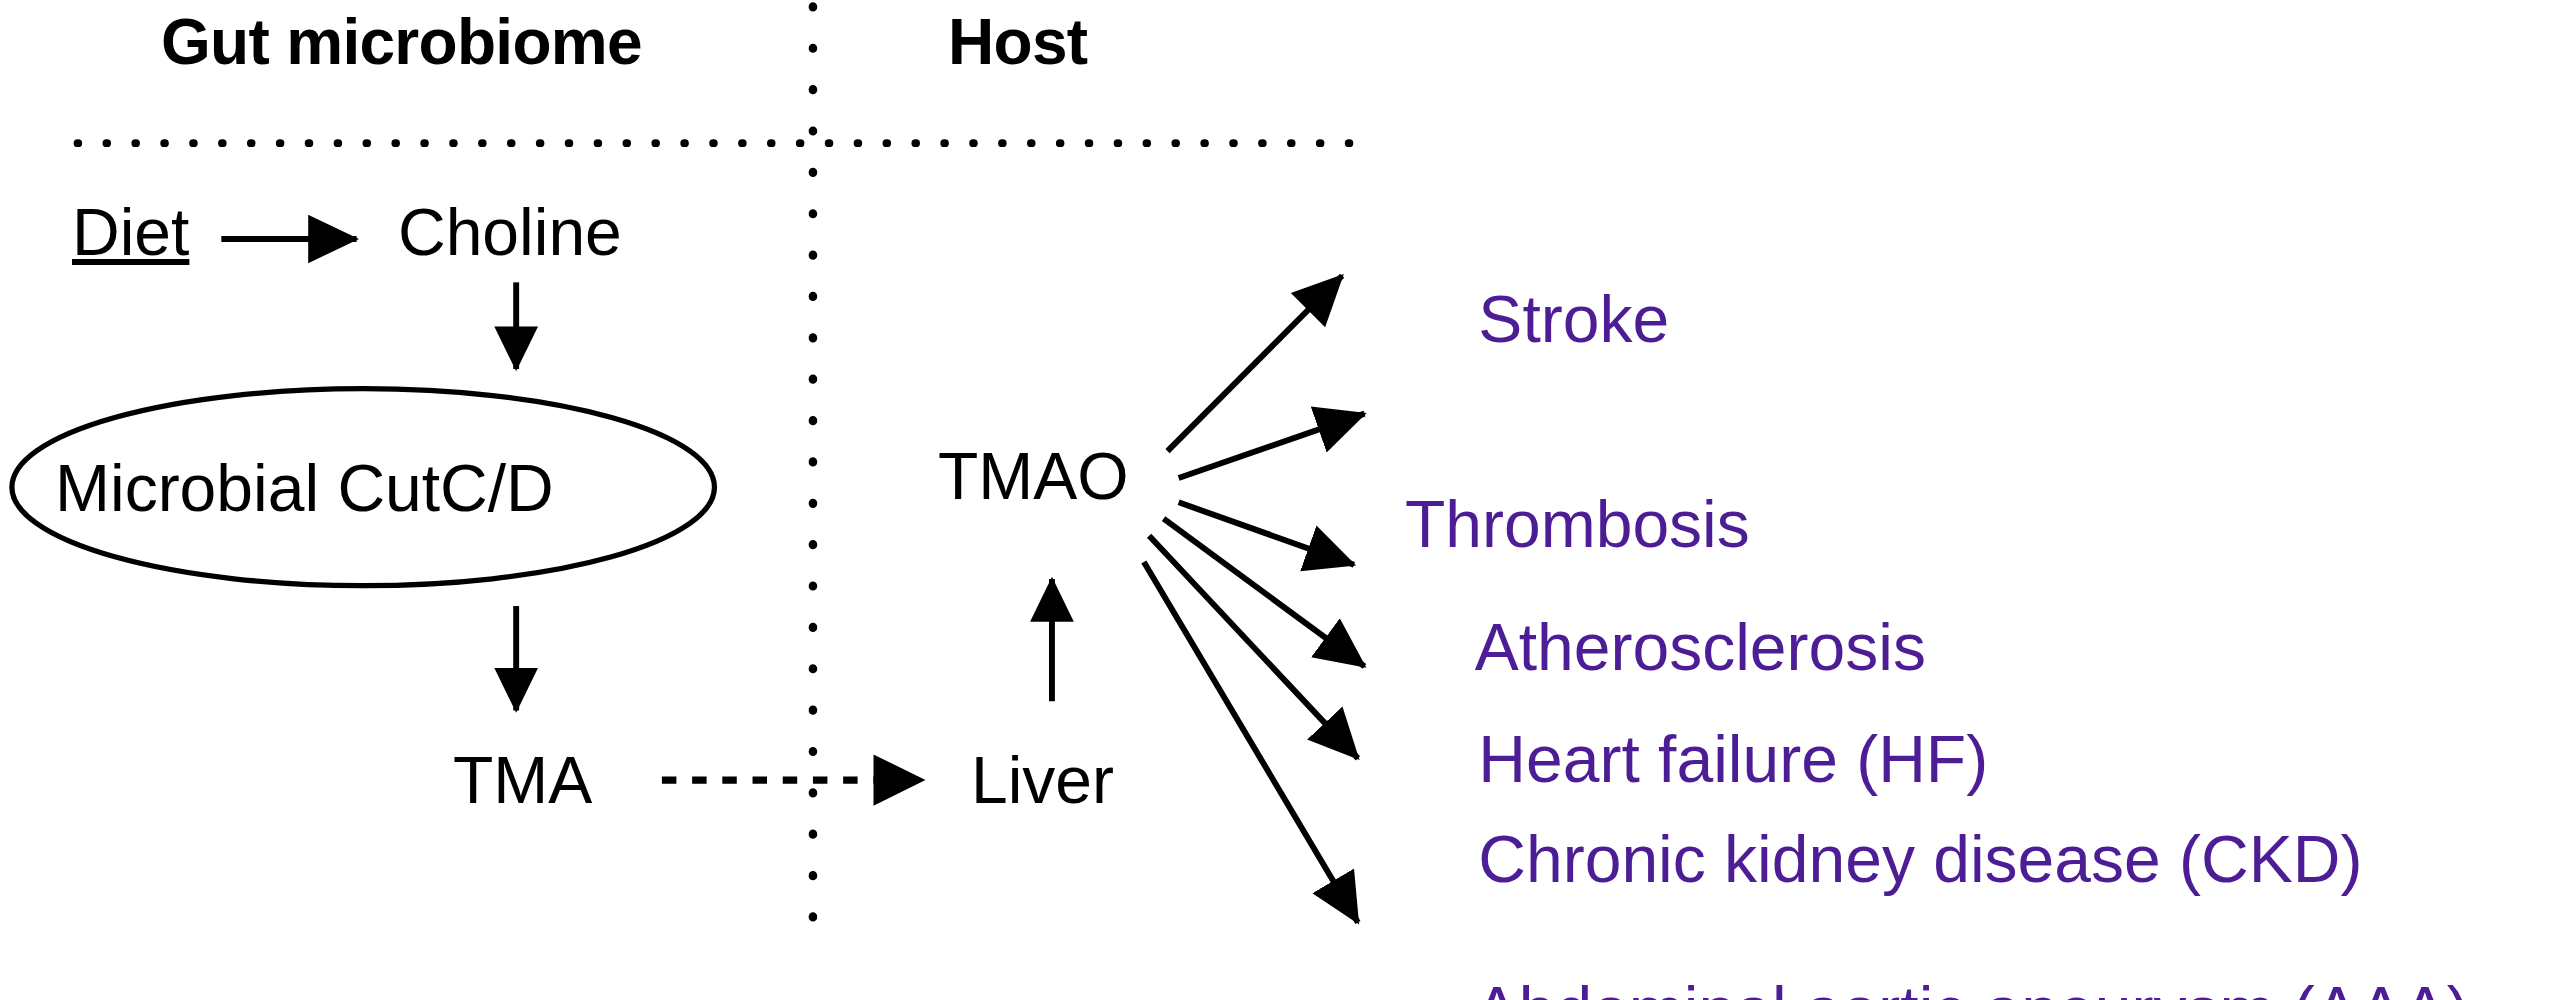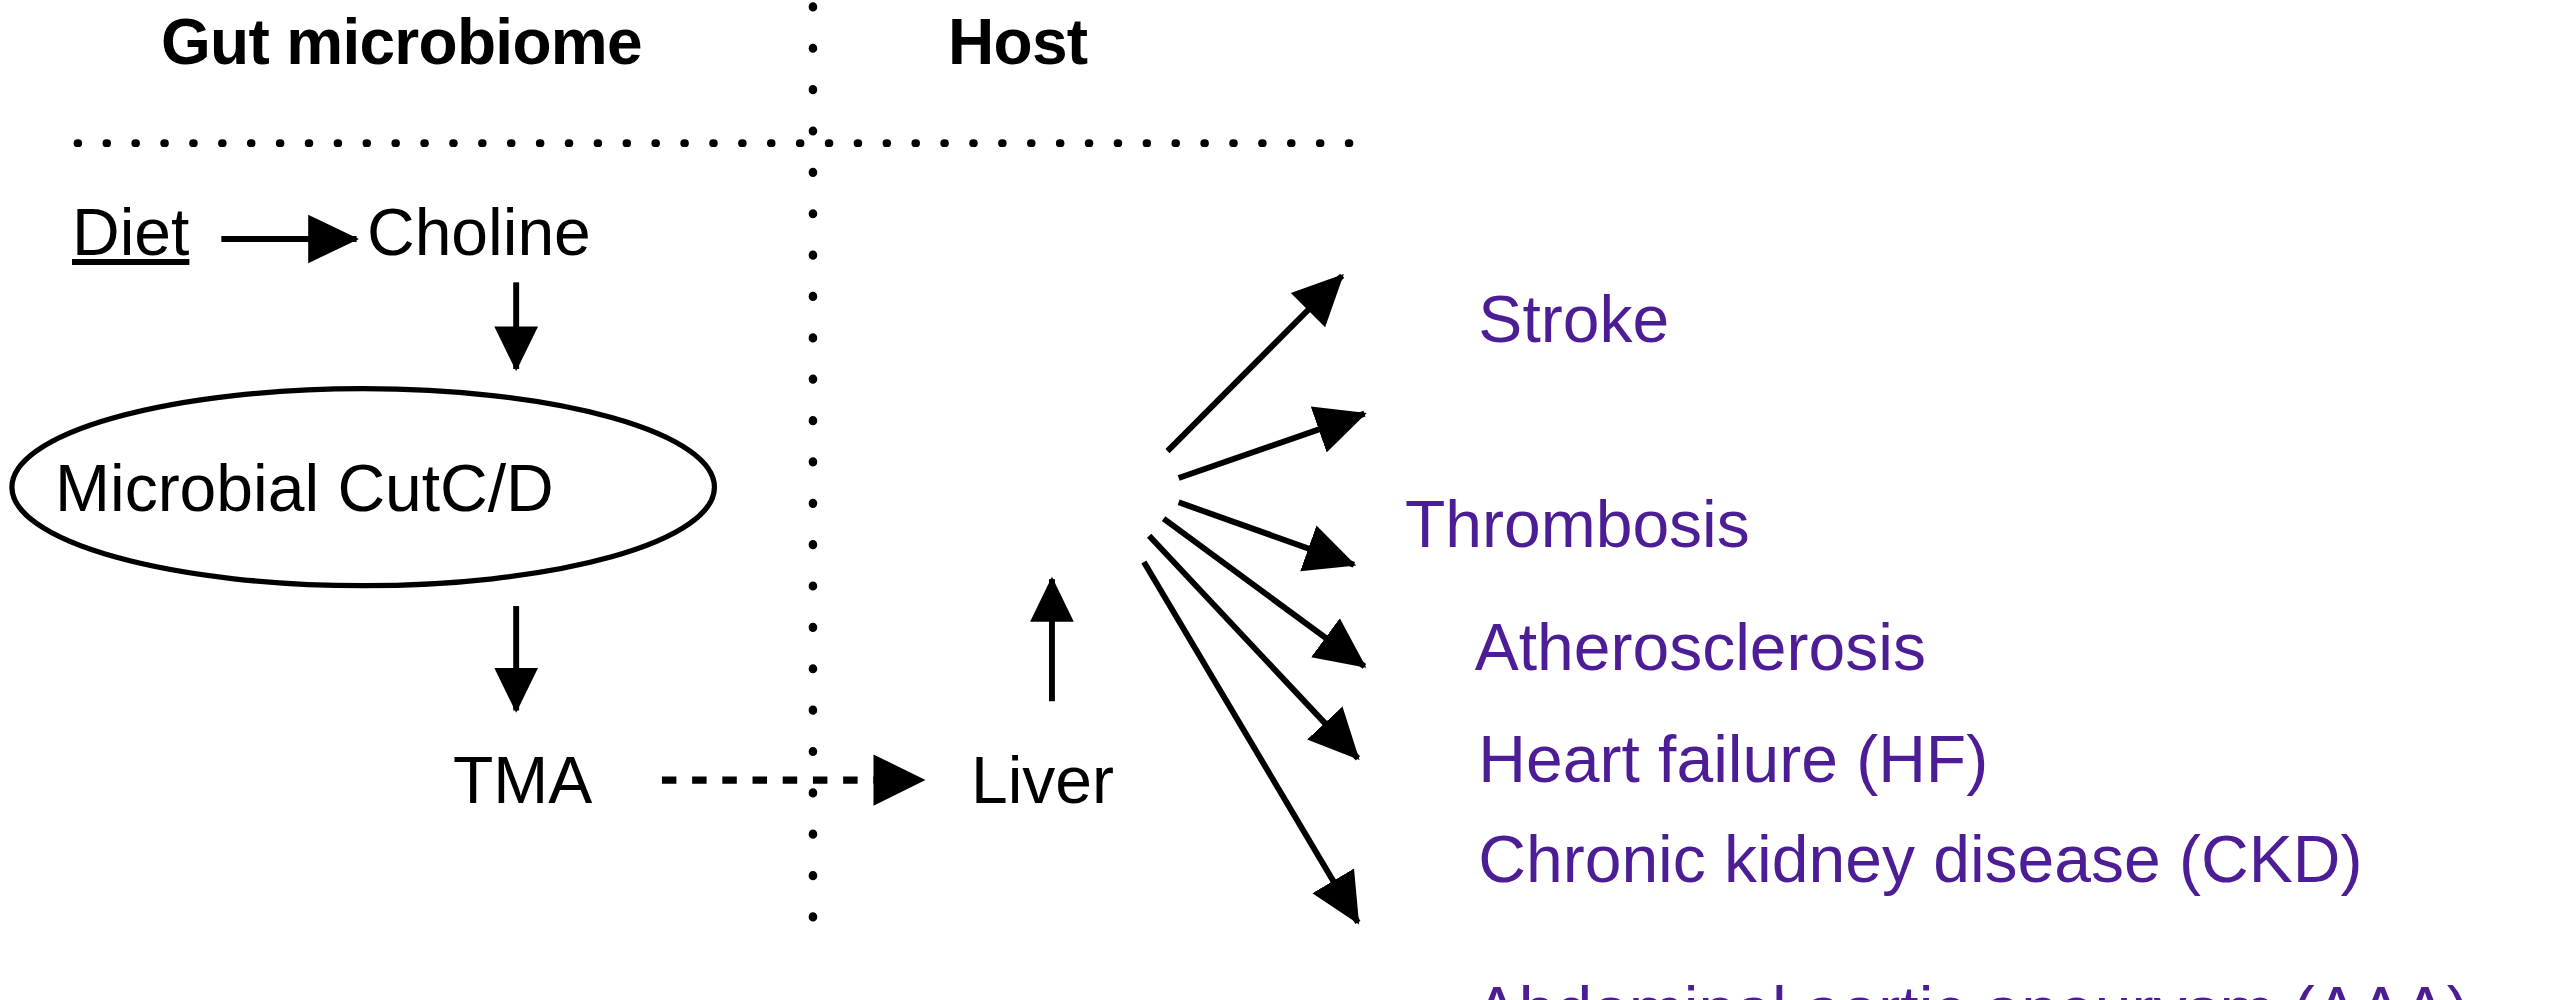--- a/index.html
+++ b/index.html
@@ -96,28 +96,29 @@
 
     <line x1="1742" y1="856" x2="2068" y2="1405" stroke="#000" stroke-width="9" marker-end="url(#arrowThin)"></line>
   </svg>
 
   <div class="section-title" style="left:161px; top:9.2px; font-size:64px; letter-spacing:-0.7px;">Gut microbiome</div>
 
   <div class="section-title" style="left:948px; top:9.2px; font-size:64px; letter-spacing:-0.7px;text-align:right;">Host</div>
 
   <div class="node-label" style="left:72px; top:197px; font-size:66px;text-decoration:underline;">Diet</div>
 
-  <div class="node-label" style="left:367px; top:197px; font-size:66px;">Choline</div>
+  <div class="node-label" style="left:398px; top:197px; font-size:66px;">Choline</div>
 
   <div class="node-label" style="left:55px; top:453px; font-size:66px;">Microbial CutC/D</div>
 
   <div class="node-label" style="left:453px; top:745px; font-size:66px;">TMA</div>
 
   <div class="node-label" style="left:971px; top:745px; font-size:66px;">Liver</div>
 
+  <div class="node-label" style="left:938px; top:441px; font-size:66px;">TMAO</div>
 
   <div class="outcome-label" style="left:1405px; top:209px; font-size:66px;">
     <span>Stroke</span>
   </div>
 
   <div class="outcome-label" style="left:1405px; top:340px; font-size:66px;">
     <span class="l2">Thrombosis</span>
   </div>
 
   <div class="outcome-label" style="left:1405px; top:537px; font-size:66px;text-align:right;">

